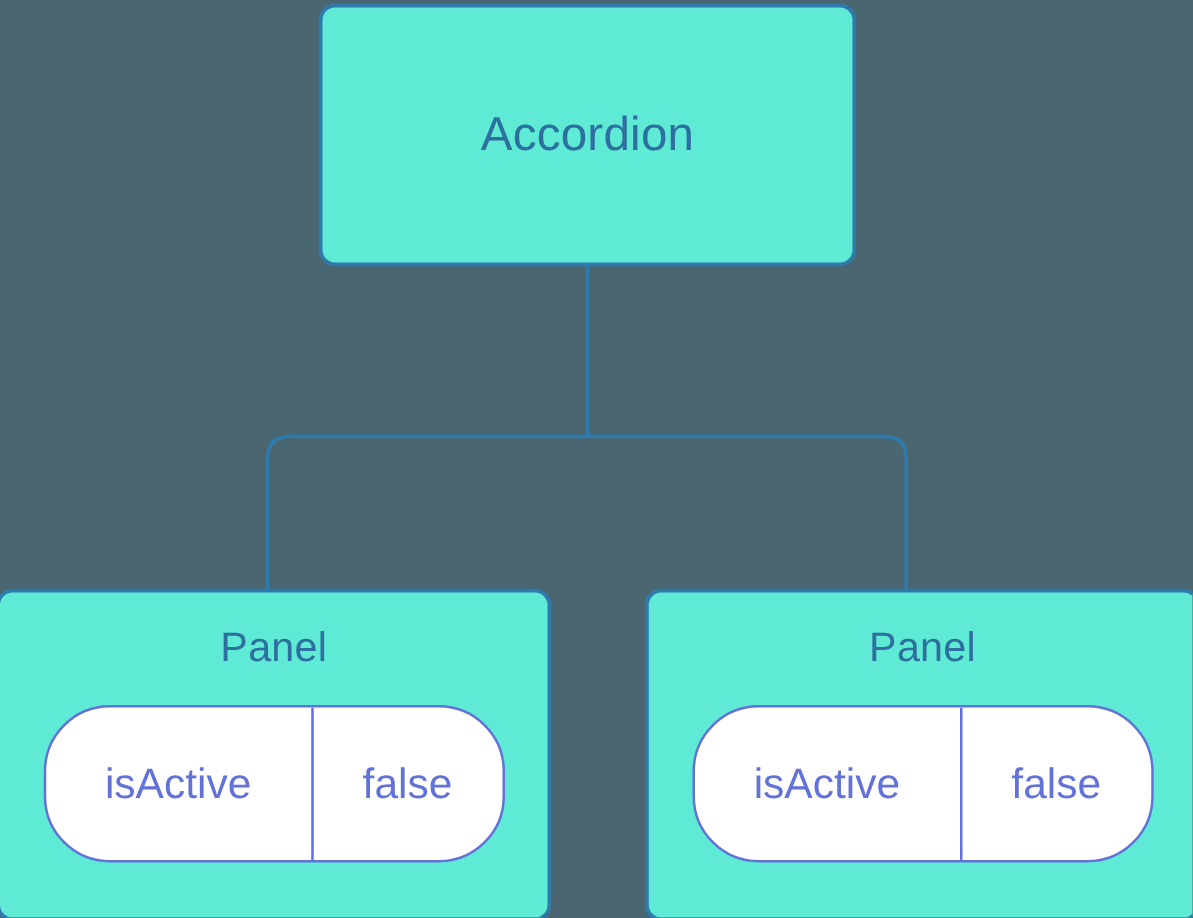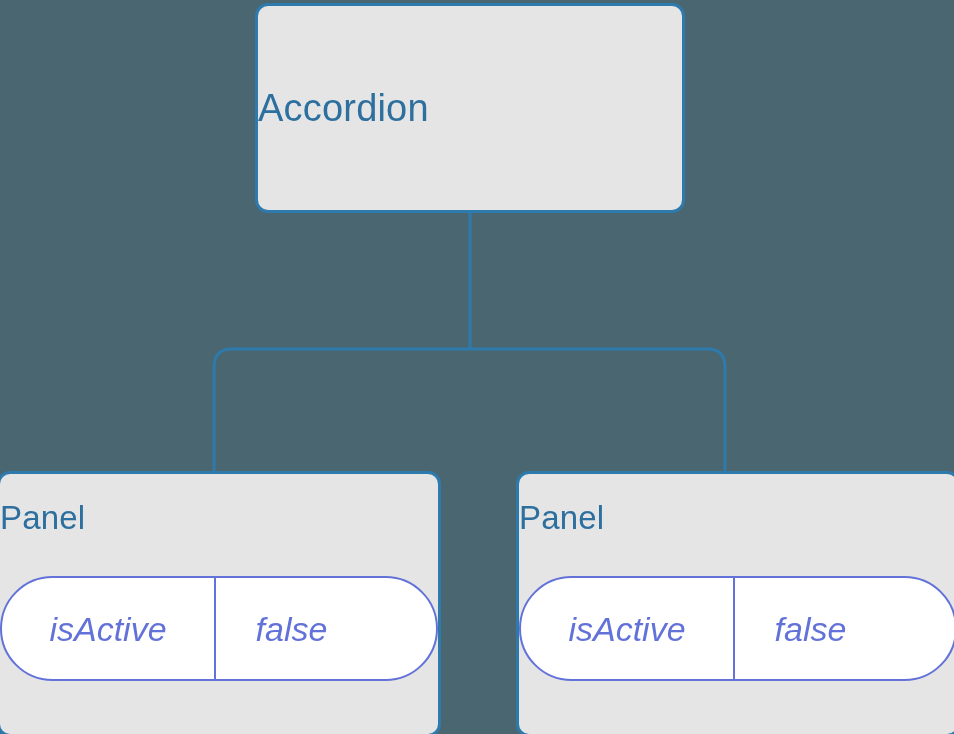--- a/index.html
+++ b/index.html
@@ -25,25 +25,26 @@
     left: 0;
     top: 0;
     width: 954px;
     height: 734px;
     z-index: 1;
   }
   .node-card {
     position: absolute;
     z-index: 2;
     box-sizing: border-box;
-    background: #e5e5e5;
+    background: #5eead4;
     border: 3px solid #2e7aad;
     border-radius: 13px;
     display: flex;
     flex-direction: column;
+    align-items: center;
   }
   #node-accordion {
     left: 255px;
     top: 3px;
     width: 430px;
     height: 210px;
     justify-content: center;
   }
   #node-panel-left {
     left: -3px;
@@ -63,30 +64,29 @@
     font-weight: 400;
     line-height: 1;
     letter-spacing: 0.2px;
     white-space: nowrap;
   }
   .panel-title {
     font-size: 33px;
     margin-top: 27px;
   }
   .prop-pill {
-    margin-top: 42px;
+    margin-top: 30px;
     box-sizing: border-box;
-    height: 105px;
+    height: 126px;
     border: 2.5px solid #6272d8;
     border-radius: 53px;
     display: flex;
     align-items: stretch;
     background: #ffffff;
     overflow: hidden;
-    font-style: italic;
   }
   .prop-key, .prop-value {
     display: flex;
     align-items: center;
     justify-content: center;
     color: #6272d8;
     font-size: 34px;
     line-height: 1;
     white-space: nowrap;
   }

